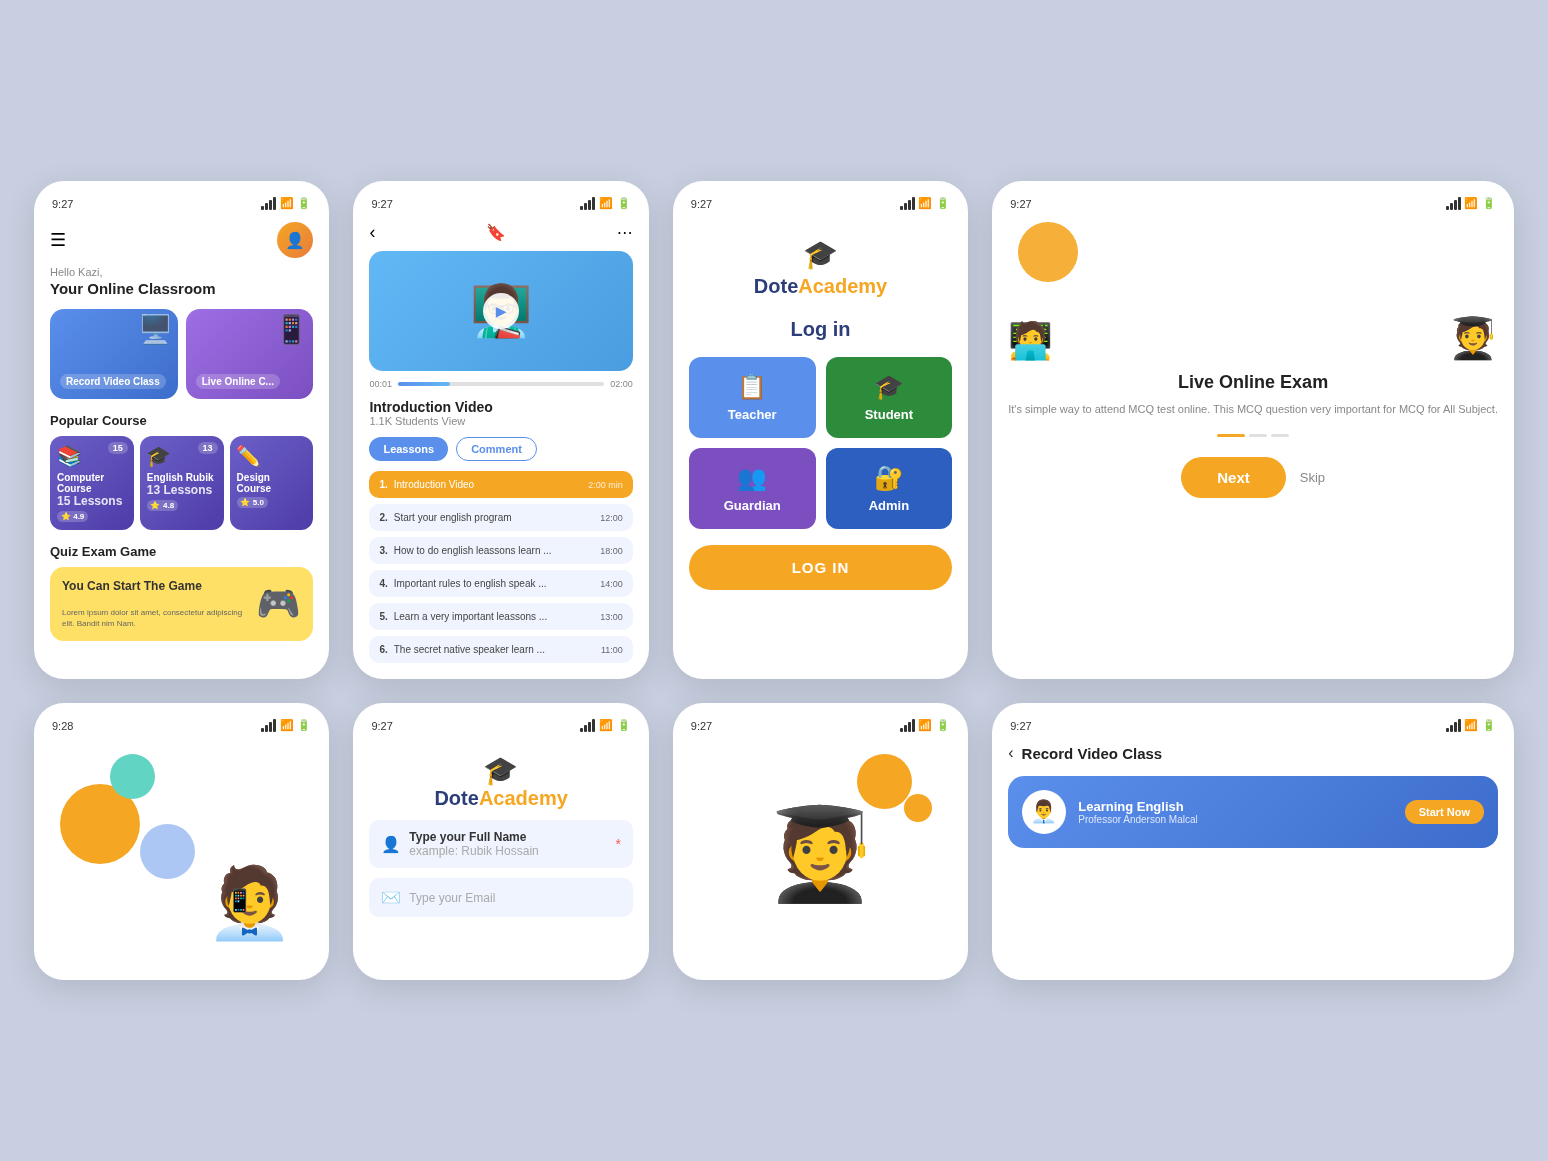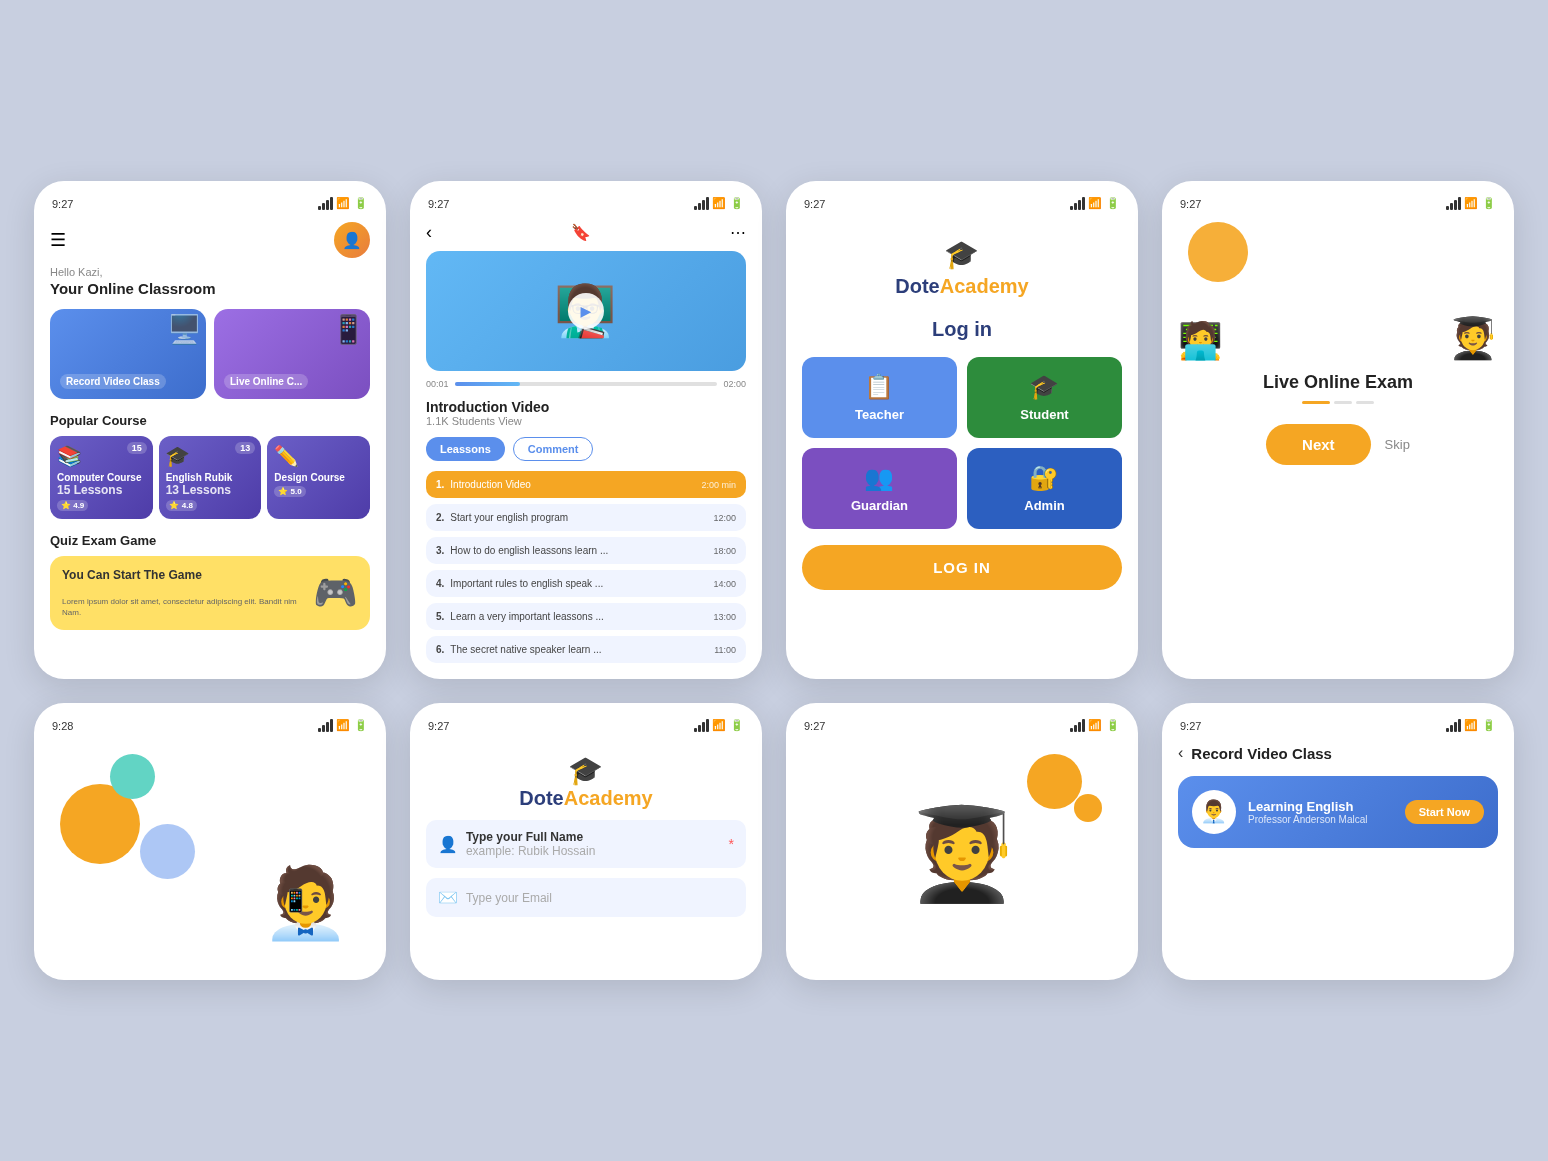--- a/index.html
+++ b/index.html
@@ -8,21 +8,21 @@
       width: 1548px;
       min-height: 1161px;
       font-family: 'Segoe UI', Arial, sans-serif;
       display: flex;
       align-items: center;
       justify-content: center;
       padding: 30px;
     }
     .grid {
       display: grid;
-      grid-template-columns: repeat(4, 1fr);
+      grid-template-columns: repeat(3, 1fr);
       grid-template-rows: auto auto;
       gap: 24px;
       width: 100%;
       max-width: 1480px;
     }
 
     
     .phone {
       background: #fff;
       border-radius: 30px;
@@ -498,20 +498,21 @@
         <span>📶</span>
         <span>🔋</span>
       </div>
     </div>
     <div class="exam-illustration">
       <div class="yellow-circle"></div>
       <div class="exam-person-left">🧑‍💻</div>
       <div class="exam-person">🧑‍🎓</div>
     </div>
     <div class="exam-main-title">Live Online Exam</div>
+    <div class="exam-desc">It's simple way to attend MCQ test online. This MCQ question very important for MCQ for All Subject.</div>
     <div class="exam-divider">
       <div class="divider-line active"></div>
       <div class="divider-line inactive"></div>
       <div class="divider-line inactive"></div>
     </div>
     <div class="exam-actions">
       <button class="next-btn">Next</button>
       <span class="skip-link">Skip</span>
     </div>
   </div>

